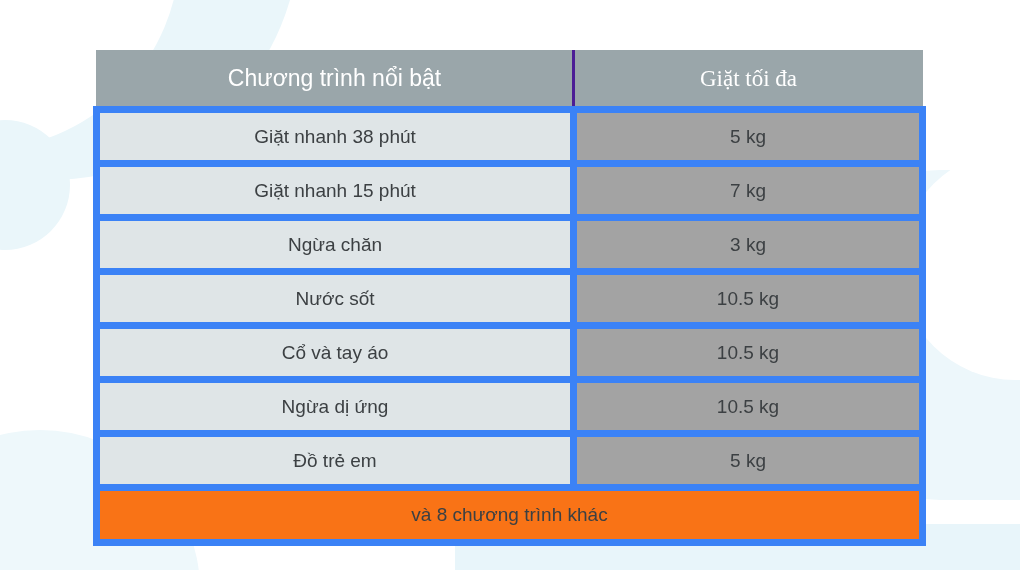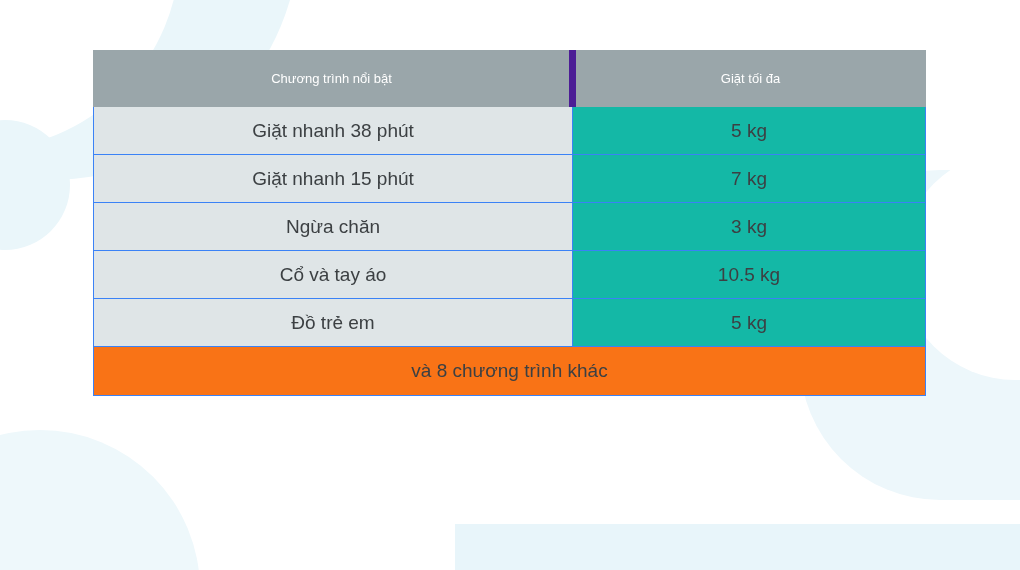--- a/index.html
+++ b/index.html
@@ -92,46 +92,47 @@
     top: 50px;
     width: 833px;
   }
   table.spec-table {
     width: 100%;
     border-collapse: collapse;
     table-layout: fixed;
   }
   table.spec-table th,
   table.spec-table td {
-    border: 1px solid #3b82f6;
+    border: 7px solid #3b82f6;
     padding: 0;
     height: 47px;
     text-align: center;
     vertical-align: middle;
     font-size: 19px;
     font-weight: 400;
     color: #3c4043;
   }
   table.spec-table thead th {
     background: #9aa6aa;
     color: #ffffff;
     font-weight: 400;
-    font-size: 13px;
+    font-size: 23px;
     height: 55px;
     border: 1px solid #9aa6aa;
   }
   table.spec-table thead th.col-divider {
-    border-left: 7px solid #4c1d95;
+    border-left: 3px solid #4c1d95;
+    font-family: Liberation Serif, serif;
   }
   table.spec-table tbody td.col-left {
     background: #dfe5e7;
     width: 475px;
   }
   table.spec-table tbody td.col-right {
-    background: #14b8a6;
+    background: #a3a3a3;
   }
   table.spec-table tbody tr.footer-row td {
     background: #f97316;
     height: 48px;
   }
   .col-head-left { width: 475px; }
 </style>
 </head>
 <body>
 
@@ -160,21 +161,29 @@
       </tr>
       <tr>
         <td class="col-left">Giặt nhanh 15 phút</td>
         <td class="col-right">7 kg</td>
       </tr>
       <tr>
         <td class="col-left">Ngừa chăn</td>
         <td class="col-right">3 kg</td>
       </tr>
       <tr>
+        <td class="col-left">Nước sốt</td>
+        <td class="col-right">10.5 kg</td>
+      </tr>
+      <tr>
         <td class="col-left">Cổ và tay áo</td>
+        <td class="col-right">10.5 kg</td>
+      </tr>
+      <tr>
+        <td class="col-left">Ngừa dị ứng</td>
         <td class="col-right">10.5 kg</td>
       </tr>
       <tr>
         <td class="col-left">Đồ trẻ em</td>
         <td class="col-right">5 kg</td>
       </tr>
       <tr class="footer-row">
         <td colspan="2">và 8 chương trình khác</td>
       </tr>
     </tbody>

